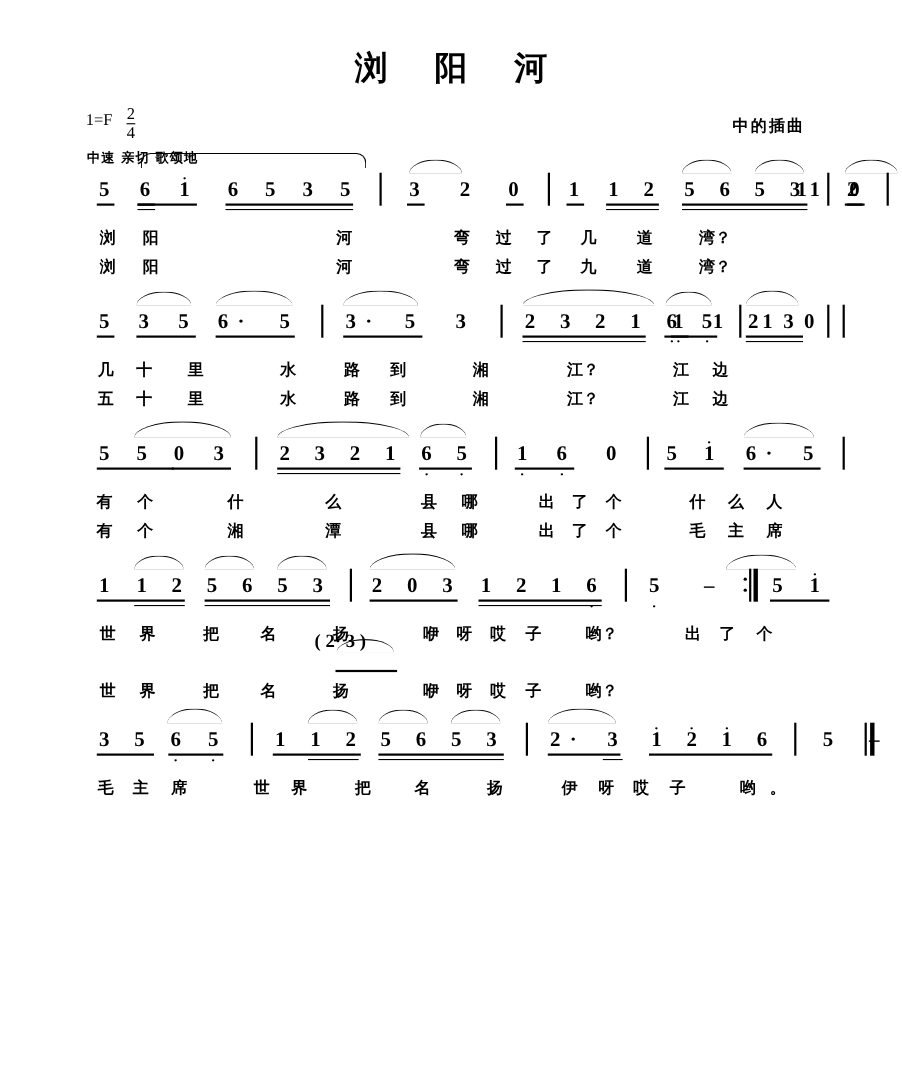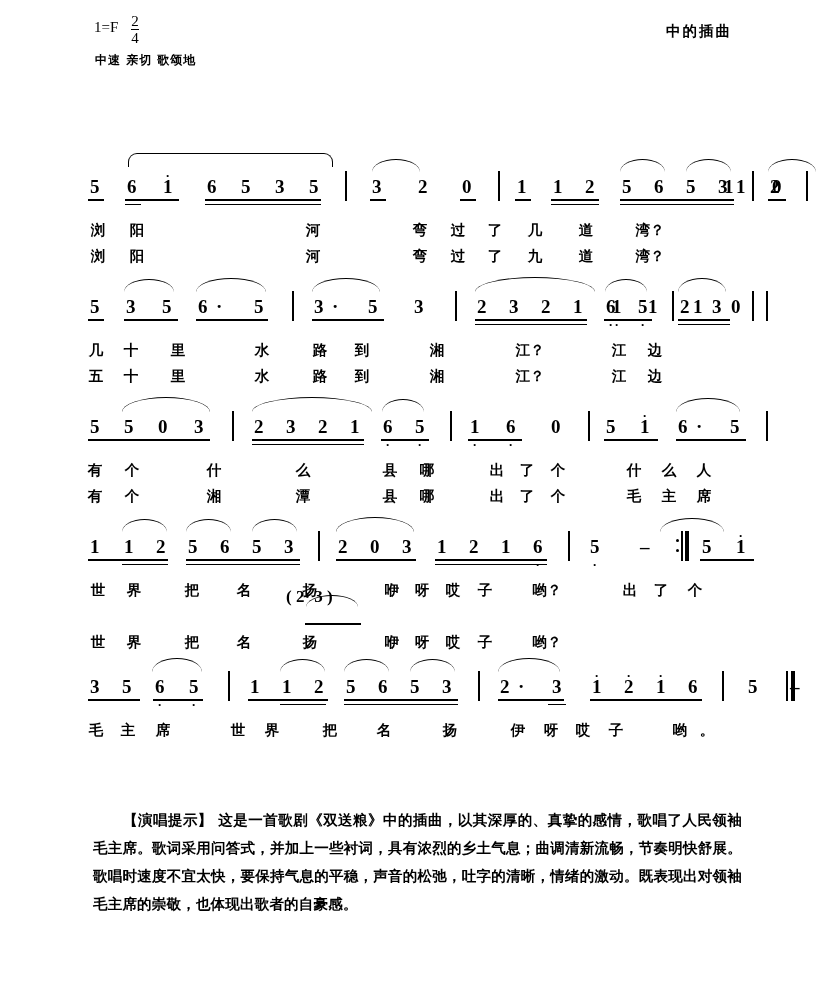--- a/index.html
+++ b/index.html
@@ -28,21 +28,20 @@
     font-size: 30px;
     font-weight: 700;
     letter-spacing: 16px;
     padding-top: 42px;
     padding-left: 16px;
   }
   .header-row {
     position: relative;
     height: 46px;
     margin-top: 14px;
-    margin-left: 16px;
   }
   .keysig {
     position: absolute;
     left: 78px;
     top: 0px;
     font-size: 15px;
     font-family: "Liberation Serif", serif;
     display: flex;
     align-items: flex-start;
   }
@@ -170,20 +169,21 @@
     text-align: justify;
     text-indent: 30px;
     letter-spacing: 0.2px;
   }
 </style>
 </head>
 <body>
 
 <div class="page">
 
+  <div class="title">浏 阳 河</div>
 
   <div class="header-row">
     <div class="keysig">
       <span class="k">1=F</span>
       <span class="meter">
         <span class="num">2</span>
         <span class="den">4</span>
       </span>
     </div>
     <div class="composer">中的插曲</div>
@@ -490,18 +490,14 @@
       <div class="beam" style="left: 678px; top: 305px; width: 52px;"></div>
       <div class="beam" style="left: 678px; top: 309.5px; width: 52px;"></div>
       <div class="barline" style="left: 752px; top: 277px;"></div>
       <div class="endbar" style="left: 786px; top: 657px; width: 12px;">
         <div class="thin"></div>
         <div class="thick"></div>
       </div>
       <div class="slur" style="left: 660px; top: 504px; width: 64px; height: 14px;"></div>
     </div>
 
-  <div class="note-block">
-    <span>【演唱提示】</span>
-    <span>这是一首歌剧《双送粮》中的插曲，以其深厚的、真挚的感情，歌唱了人民领袖毛主席。歌词采用问答式，并加上一些衬词，具有浓烈的乡土气息；曲调清新流畅，节奏明快舒展。歌唱时速度不宜太快，要保持气息的平稳，声音的松弛，吐字的清晰，情绪的激动。既表现出对领袖毛主席的崇敬，也体现出歌者的自豪感。</span>
-  </div>
 
 </div>
 
 </body></html>

